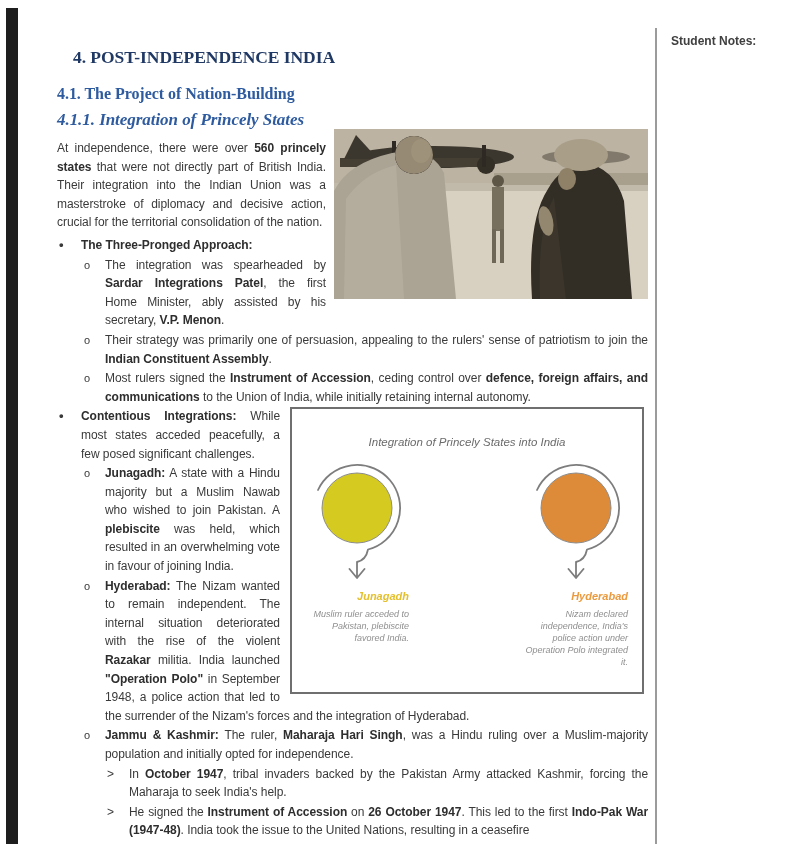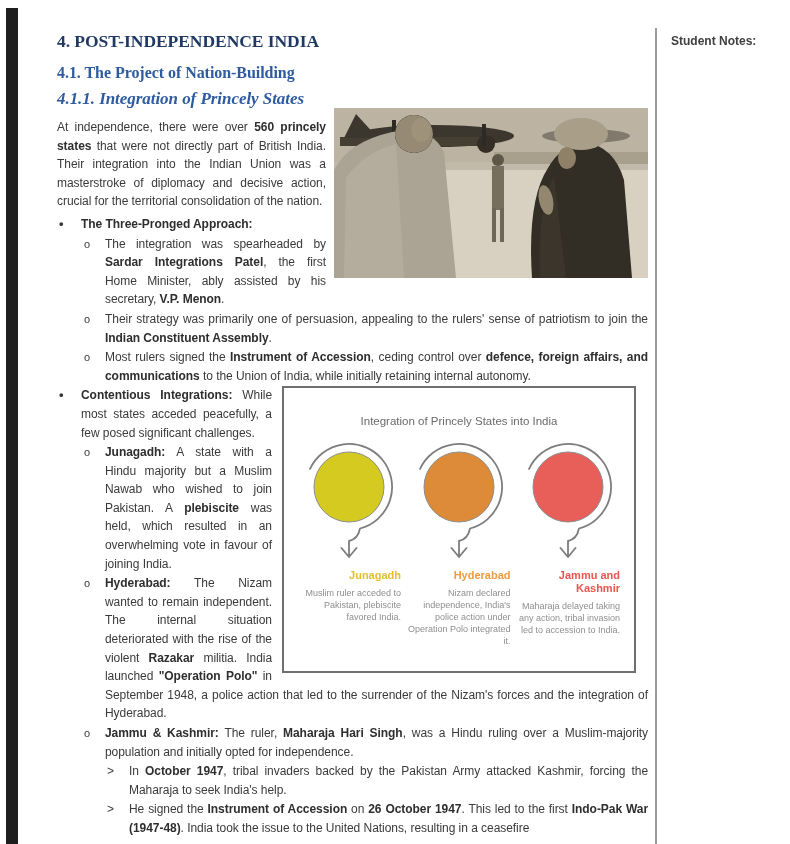--- a/index.html
+++ b/index.html
@@ -10,39 +10,39 @@
   }
   .left-bar { position: absolute; left: 6px; top: 8px; width: 12px; height: 836px; background: #1e1e1e; }
   .notes-divider { position: absolute; left: 655px; top: 28px; width: 2px; height: 816px; background: #9b9b9b; }
   .student-notes { position: absolute; left: 671px; top: 34px; font-size: 12px; font-weight: bold; color: #404040; }
 
   .content {
     position: absolute; left: 57px; top: 0; width: 591px; padding-top: 30px;
     color: #3a3a3a; font-size: 12px; line-height: 18.6px; letter-spacing: -0.05px;
     text-align: justify;
   }
-  .h1 { font-family: "Liberation Serif", serif; font-weight: bold; font-size: 17.5px; line-height: 22px; margin: 0; }
+  .h1 { font-family: "Liberation Serif", serif; font-weight: bold; font-size: 17.5px; line-height: 22px; margin: 16px; }
   .h2 { font-family: "Liberation Serif", serif; font-weight: bold; font-size: 16px; line-height: 20px; margin: 11px 0 0; }
   .h3 { font-family: "Liberation Serif", serif; font-weight: bold; font-style: italic; font-size: 17px; line-height: 16px; margin: 8px 0 8px; }
 
   .photo-float { float: right; width: 314px; height: 170px; margin: 25px 0 0 8px; }
   .photo-float svg { display: block; width: 100%; height: 100%; }
 
   .para { margin: 11px 0 0; }
   .list { margin-top: 4px; }
   .li { position: relative; margin: 0 0 1px; }
   .li .marker { position: absolute; top: 0; font-style: normal; }
   .lv1 { padding-left: 24px; } .lv1 > .marker { left: 2px; font-size: 13px; font-weight: bold; }
   .lv2 { padding-left: 48px; } .lv2 > .marker { left: 27px; font-size: 11px; }
   .lv3 { padding-left: 72px; } .lv3 > .marker { left: 50px; font-size: 12px; }
   b { color: #2e2e2e; }
 
   .diagram-float {
-    float: right; width: 354px; height: 287px; margin: 0 12px 4px 10px;
-    border: 2px solid #6f6f6f; background: #ffffff; text-align: center;
+    float: right; width: 354px; height: 287px; margin: 0 4px 4px 10px;
+    border: 2px solid #6f6f6f; background: #ffffff; text-align: center; font-style: italic;
   }
   .diagram-title { margin-top: 24px; font-size: 11.5px; color: #6b6b6b; letter-spacing: 0; }
   .diagram-cols { display: flex; justify-content: space-between; padding: 8px 14px 0; text-align: right; }
   .dcol { width: 103px; }
   .dcol svg { display: block; margin: 0 auto; }
   .dlabel { font-weight: bold; font-size: 11px; line-height: 13px; margin-top: 2px; letter-spacing: 0; }
   .ddesc { font-size: 9px; line-height: 12px; color: #8f8f8f; margin-top: 5px; letter-spacing: 0; }
 </style>
 </head>
 <body>
@@ -128,28 +128,20 @@
 
           <div class="dcol">
             <svg width="103" height="128" viewBox="0 0 103 128">
               <path d="M 12,30 A 43,43 0 1 1 62,89.5 Q 60,100 51,102 L 51,116 M 43.5,109 L 51,118 L 58.5,109" fill="none" stroke="#7d7d7d" stroke-width="1.8" stroke-linecap="round" stroke-linejoin="round"></path>
               <circle cx="51" cy="48" r="35" stroke="#8c8c8c" stroke-width="1" fill="#de8b39"></circle>
             </svg>
             <div class="dlabel" style="color: rgb(236, 154, 62);">Hyderabad</div>
             <div class="ddesc">Nizam declared independence, India's police action under Operation Polo integrated it.</div>
           </div>
 
-          <div class="dcol">
-            <svg width="103" height="128" viewBox="0 0 103 128">
-              <path d="M 12,30 A 43,43 0 1 1 62,89.5 Q 60,100 51,102 L 51,116 M 43.5,109 L 51,118 L 58.5,109" fill="none" stroke="#7d7d7d" stroke-width="1.8" stroke-linecap="round" stroke-linejoin="round"></path>
-              <circle cx="51" cy="48" r="35" stroke="#8c8c8c" stroke-width="1" fill="#e75f58"></circle>
-            </svg>
-            <div class="dlabel" style="color: rgb(233, 85, 78);">Jammu and Kashmir</div>
-            <div class="ddesc">Maharaja delayed taking any action, tribal invasion led to accession to India.</div>
-          </div>
 
         </div>
       </div>
 
       <div class="li lv1">
         <span class="marker">•</span>
         <span><b>Contentious Integrations:</b> While most states acceded peacefully, a few posed significant challenges.</span>
       </div>
       <div class="li lv2">
         <span class="marker">o</span>

